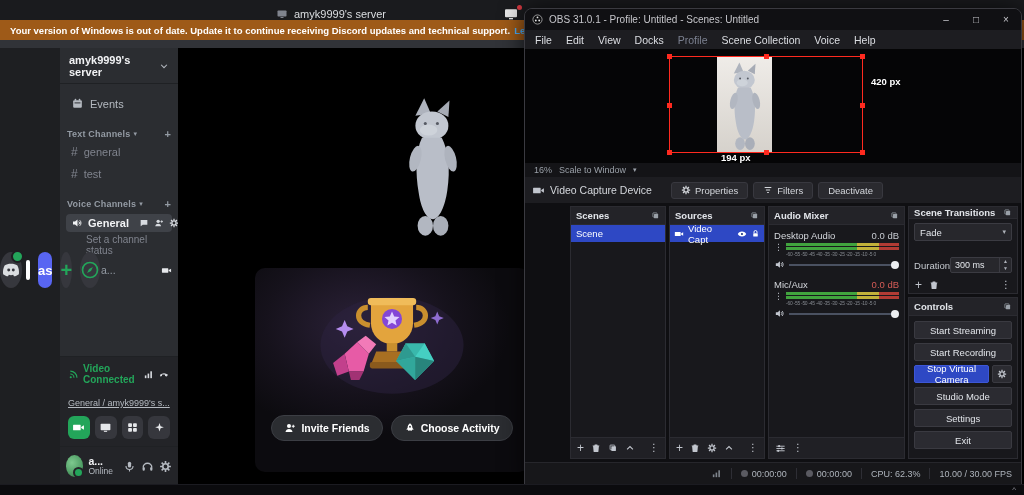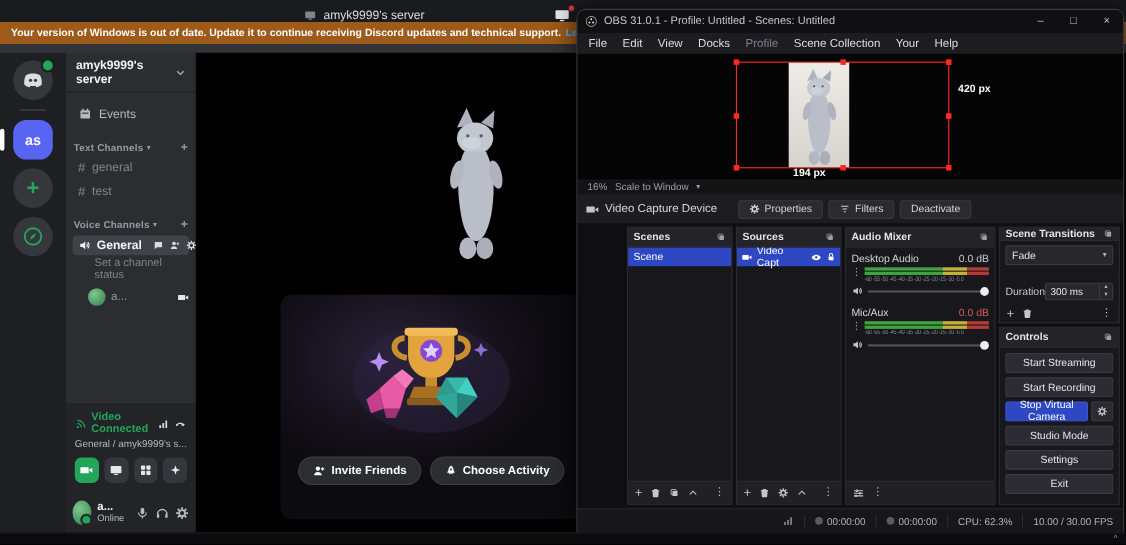--- a/index.html
+++ b/index.html
@@ -15,21 +15,21 @@
   .dc-title{position:absolute;left:276px;top:0;height:28px;display:flex;align-items:center;gap:6px;
             color:#dbdee1;font-size:11px;}
   .dc-stream{position:absolute;left:503px;top:6px;width:18px;height:16px;color:#e8e8e8;}
   .dc-stream .dot{position:absolute;right:-1px;top:-1px;width:5px;height:5px;border-radius:50%;background:#d83a42;}
   .dc-banner{position:absolute;left:0;top:20px;right:0;height:20px;background:var(--banner-orange,#9e5a18);
              color:#fff;font-size:9.5px;font-weight:bold;display:flex;align-items:center;gap:4px;
              padding-left:10px;white-space:nowrap;overflow:hidden;}
   .dc-banner .link{color:#4cb1ff;cursor:pointer;}
   .dc-body{position:absolute;left:0;top:48px;right:0;bottom:0;display:flex;}
 
-  .dc-rail{width:60px;background:#1e1f22;display:flex;flex-direction:column;align-items:center;
+  .dc-rail{width:60px;background:#1e1f22;display:flex;flex-direction:row;align-items:center;
            padding-top:7px;gap:8px;}
   .rail-item{position:relative;width:36px;height:36px;border-radius:50%;background:#36373d;
              display:flex;align-items:center;justify-content:center;color:#dbdee1;cursor:pointer;}
   .rail-item.server{border-radius:12px;background:var(--discord-blurple,#5865f2);color:#fff;
                     font-size:13px;font-weight:bold;}
   .rail-item .badge{position:absolute;right:-2px;top:-2px;width:9px;height:9px;border-radius:50%;
                     background:var(--discord-green,#23a55a);border:2px solid #1e1f22;}
   .rail-item .pill{position:absolute;left:-12px;top:8px;width:4px;height:20px;border-radius:2px;background:#fff;}
   .rail-sep{width:24px;height:2px;border-radius:1px;background:#35363c;}
   .rail-item.green{color:var(--discord-green,#23a55a);font-size:20px;font-weight:bold;}
@@ -51,21 +51,21 @@
   .dc-voice .ric{color:#d8dbe0;}
   .dc-hint{margin:2px 6px 0 26px;color:#80848e;font-size:10px;}
   .dc-member{margin:6px 6px 0 20px;display:flex;align-items:center;gap:5px;color:#949ba4;font-size:10.5px;cursor:pointer;}
   .av-s{width:16px;height:16px;border-radius:50%;background:#3ba55d;
         background:radial-gradient(circle at 35% 35%,#7ec98f,#2d7d46);}
   .dc-conn{background:#232428;border-top:1px solid #1f2124;padding:6px 8px 4px;}
   .dc-conn .r1{display:flex;align-items:center;gap:4px;color:var(--discord-green,#23a55a);
                font-size:10px;font-weight:bold;}
   .dc-conn .r1 .ric{margin-left:auto;color:#d8dbe0;}
   .dc-conn .r1 .ric2{color:#d8dbe0;}
-  .dc-conn .r2{margin-top:2px;color:#b5bac1;font-size:9px;white-space:nowrap;overflow:hidden;}
+  .dc-conn .r2{margin-top:13px;color:#b5bac1;font-size:9px;white-space:nowrap;overflow:hidden;text-decoration:underline;}
   .dc-avrow{background:#232428;display:flex;gap:5px;padding:4px 8px 7px;}
   .avbtn{width:23px;height:23px;border-radius:6px;background:#36373d;display:flex;align-items:center;
          justify-content:center;color:#e6e8eb;cursor:pointer;}
   .avbtn.on{background:var(--discord-green,#23a55a);color:#fff;}
   .dc-userbar{background:#232428;border-top:1px solid #1f2124;display:flex;align-items:center;gap:5px;
               padding:4px 6px;height:30px;}
   .av-m{width:22px;height:22px;border-radius:50%;background:radial-gradient(circle at 35% 35%,#7ec98f,#2d7d46);position:relative;}
   .av-m::after{content:"";position:absolute;right:-1px;bottom:-1px;width:7px;height:7px;border-radius:50%;
                background:var(--discord-green,#23a55a);border:2px solid #232428;}
   .dc-names{display:flex;flex-direction:column;line-height:1.1;}
@@ -543,21 +543,21 @@
       </div>
     </div>
 
     <div class="obs-menubar">
       <span class="obs-menu">File</span>
       <span class="obs-menu">Edit</span>
       <span class="obs-menu">View</span>
       <span class="obs-menu">Docks</span>
       <span class="obs-menu dim">Profile</span>
       <span class="obs-menu">Scene Collection</span>
-      <span class="obs-menu">Your</span>
+      <span class="obs-menu">Voice</span>
       <span class="obs-menu">Help</span>
     </div>
 
     <div class="obs-preview">
       <div class="crop">
         <div class="feed">
           <svg viewBox="0 0 60 130" width="42" height="91">
               <use href="#figurine"></use>
             </svg>
         </div>

